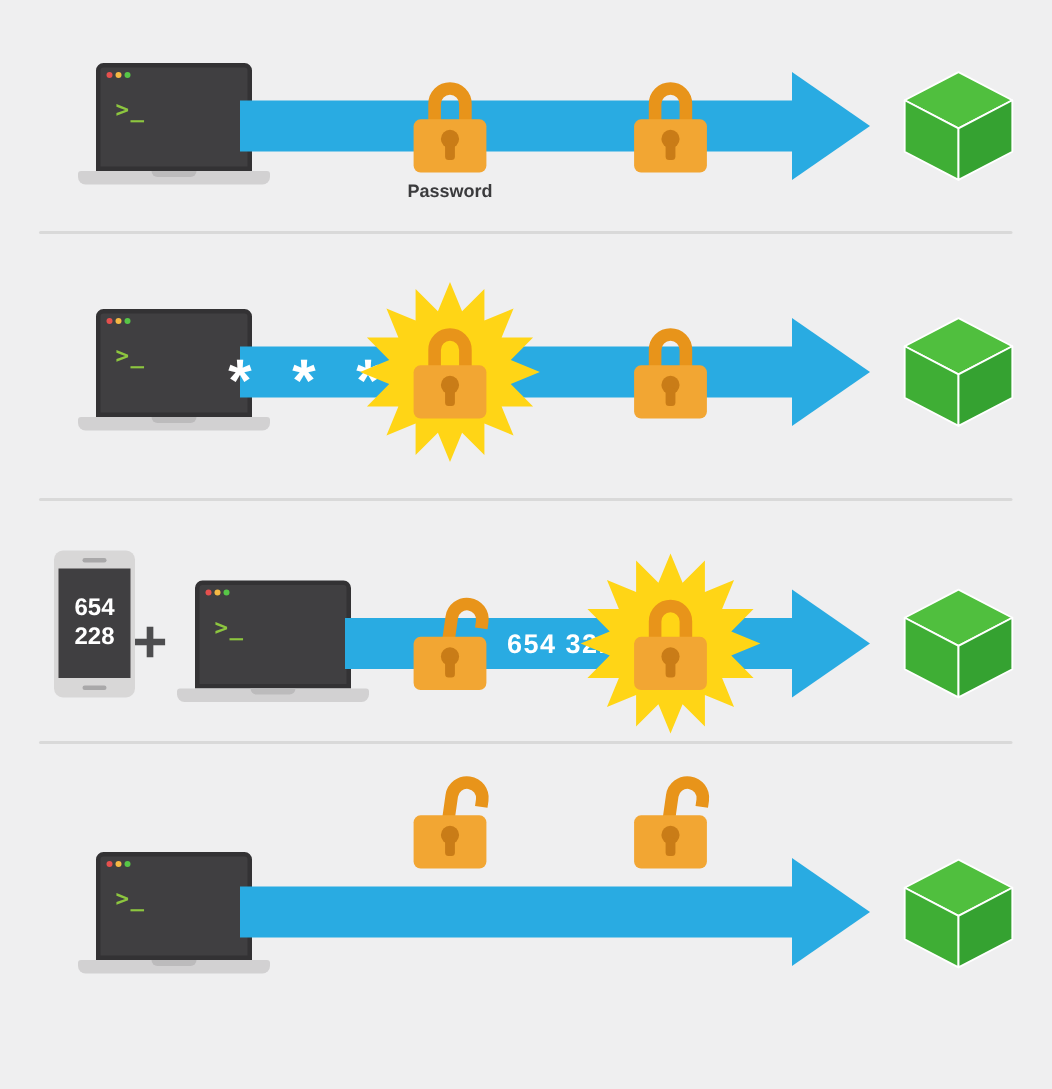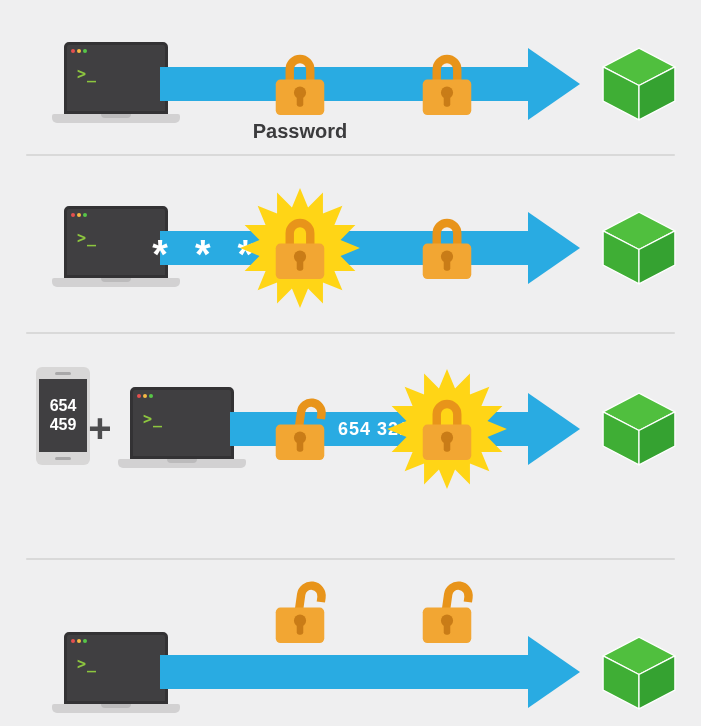--- a/index.html
+++ b/index.html
@@ -7,21 +7,21 @@
     --lock-body:#f2a633; --lock-shackle:#e8941a; --lock-keyhole:#c97c17;
     --burst-yellow:#ffd516; --cube-top:#50bf3e; --cube-left:#3fae35; --cube-right:#35a231;
     --terminal-bg:#403f41; --terminal-prompt:#8dc63f; --device-gray:#d8d7d7;
     --label-dark:#3b3b3d; --arrow-text-white:#ffffff;
   }
   html,body{margin:0;padding:0;}
   body{width:701px;height:726px;background:var(--background,#efeff0);overflow:hidden;
        font-family:"Liberation Sans",sans-serif;}
   .canvas{position:relative;width:701px;height:726px;}
   .row{position:relative;width:100%;}
-  .row1{height:154px}.row2{height:176px}.row3{height:224px}.row4{height:214px}
+  .row1{height:154px}.row2{height:176px}.row3{height:160px}.row4{height:214px}
   .divider{height:2px;background:var(--divider,#d9d9d9);margin:0 26px;border-radius:1px;}
 
   
   .laptop{position:absolute;width:128px;}
   .laptop-screen{width:104px;height:72px;margin:0 auto;background:var(--terminal-bg,#403f41);
     border:3px solid #333234;box-sizing:border-box;border-radius:5px 5px 0 0;}
   .dots{margin:3px 0 0 4px;line-height:0;}
   .dots i{display:inline-block;width:4px;height:4px;border-radius:50%;margin-right:2px;}
   .dots i:nth-child(1){background:#e5504e}.dots i:nth-child(2){background:#f5b944}.dots i:nth-child(3){background:#57c647}
   .prompt{color:var(--terminal-prompt,#8dc63f);font:bold 15px "DejaVu Sans Mono",monospace;
@@ -47,21 +47,21 @@
   .arrow-text{position:absolute;height:34px;display:flex;align-items:center;justify-content:center;
     color:var(--arrow-text-white,#fff);font-weight:bold;}
   .stars{font-size:40px;letter-spacing:8px;transform:translateY(6px);white-space:nowrap;}
   .code{font-size:18px;letter-spacing:1px;}
 
   
   .lock{position:absolute;width:56px;height:73px;}
   .burst{position:absolute;width:124px;height:124px;}
   .cube{position:absolute;width:78px;height:78px;}
   .lock-label{position:absolute;text-align:center;color:var(--label-dark,#3b3b3d);
-    font-weight:bold;font-size:20px;}
+    font-weight:bold;font-size:12px;}
   .defs{position:absolute;width:0;height:0;overflow:hidden;}
 </style>
 </head>
 <body>
 
 <svg class="defs" aria-hidden="true">
   <symbol id="sym-lock-closed" viewBox="0 0 60 78">
     <path d="M19 42 V27 a11 11 0 0 1 22 0 V42" style="fill:none;stroke:var(--lock-shackle,#e8941a);stroke-width:9"></path>
     <rect x="4" y="38" width="52" height="38" rx="5" style="fill:var(--lock-body,#f2a633)"></rect>
     <circle cx="30" cy="52" r="6.5" style="fill:var(--lock-keyhole,#c97c17)"></circle>
@@ -134,21 +134,21 @@
       </svg>
   </section>
 
   <div class="divider"></div>
 
   <section class="row row3">
     <div class="phone" style="left:36px;top:33px">
       <div class="phone-speaker"></div>
       <div class="phone-screen">
         <div>654</div>
-        <div>459</div>
+        <div>228</div>
       </div>
       <div class="phone-home"></div>
     </div>
     <div class="plus" style="left:84px;top:74px;width:32px">+</div>
     <div class="laptop" style="left:118px;top:53px">
       <div class="laptop-screen">
         <div class="dots"><i></i><i></i><i></i></div>
         <div class="prompt">&gt;_</div>
       </div>
       <div class="laptop-base"></div>

